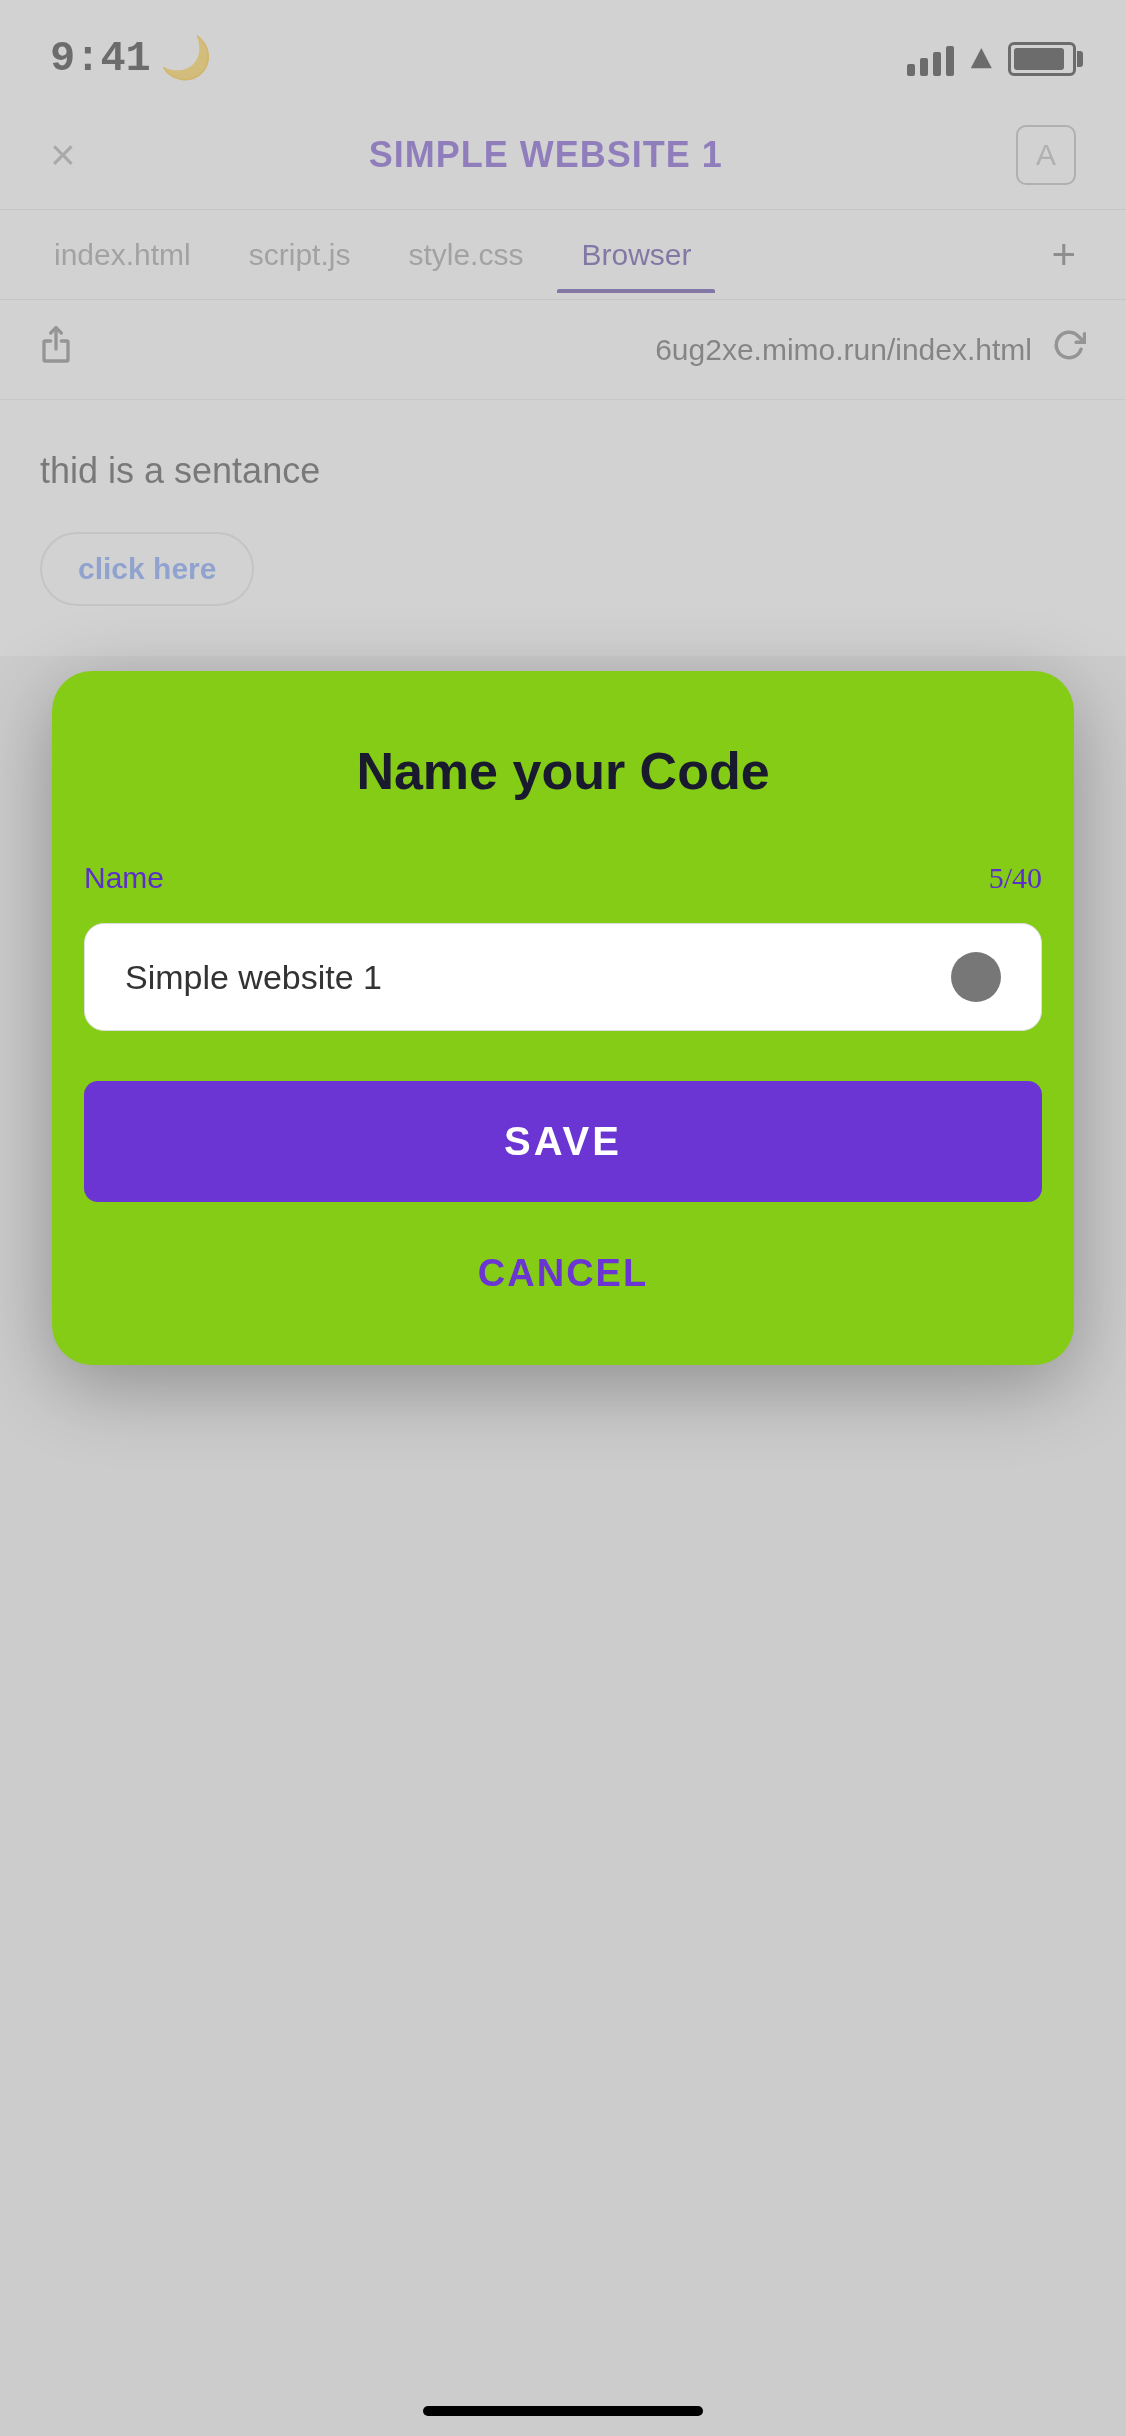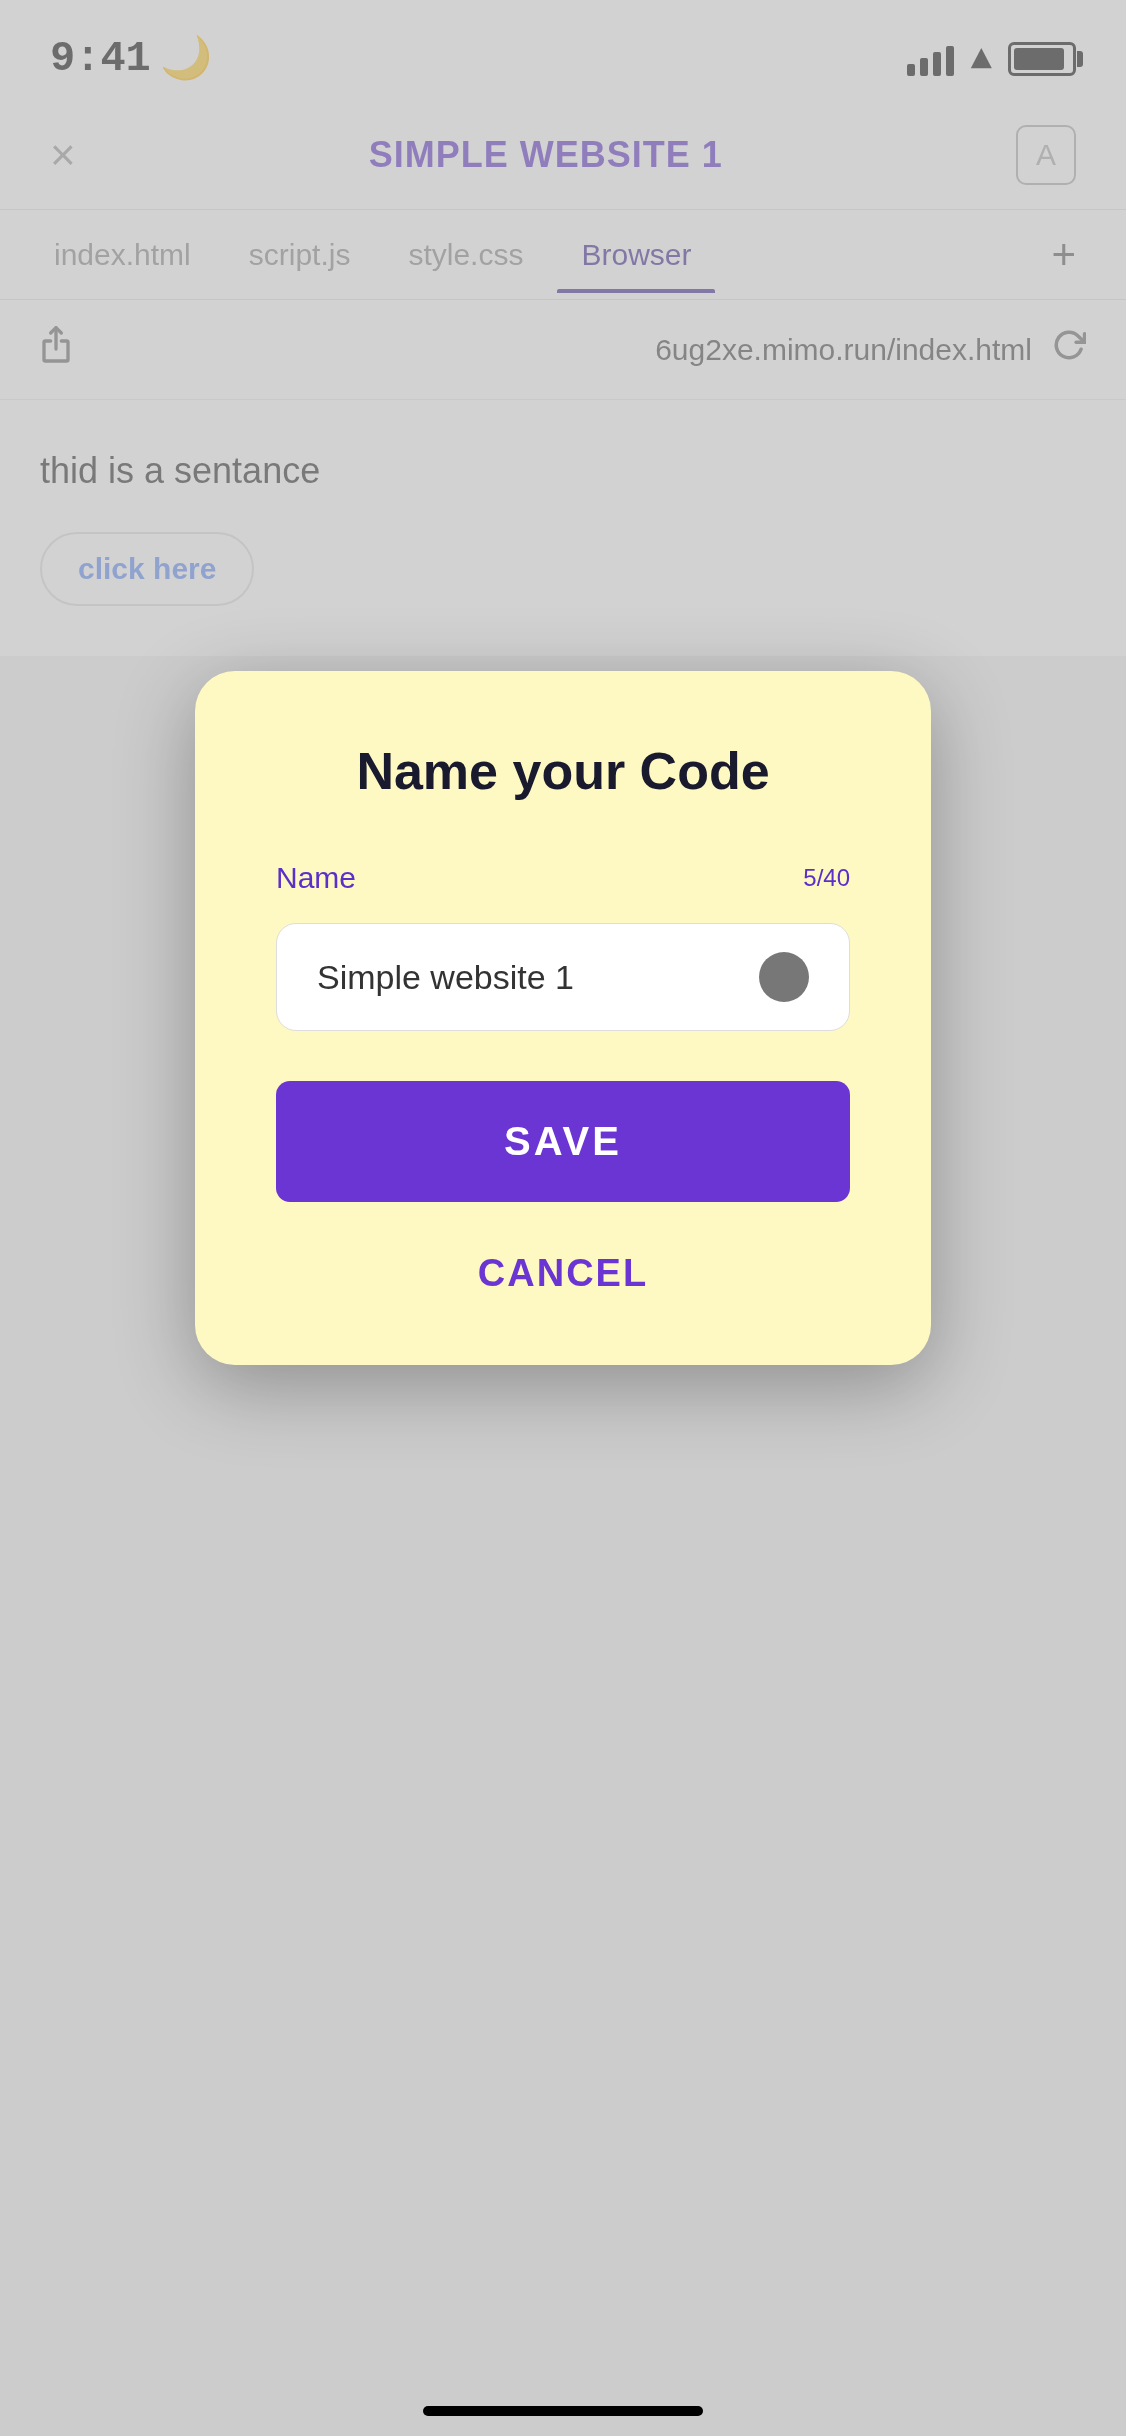--- a/index.html
+++ b/index.html
@@ -213,24 +213,24 @@
       background: rgba(180, 180, 180, 0.6);
       z-index: 10;
     }
 
     
     .modal {
       position: absolute;
       top: 50%;
       left: 50%;
       transform: translate(-50%, -50%) translateY(-200px);
-      width: 736px;
-      background: #fef9c3;
+      width: 1022px;
+      background: #84cc16;
       border-radius: 40px;
-      padding: 70px 81px 60px;
+      padding: 70px 32px 60px;
       z-index: 20;
       box-shadow: 0 20px 80px rgba(0,0,0,0.3);
     }
     .modal-title {
       font-size: 52px;
       font-weight: 700;
       color: #1a1a2e;
       text-align: center;
       margin-bottom: 60px;
     }
@@ -238,22 +238,23 @@
       display: flex;
       justify-content: space-between;
       align-items: center;
       margin-bottom: 28px;
     }
     .name-label {
       font-size: 30px;
       color: #5b2fc9;
     }
     .char-count {
-      font-size: 24px;
+      font-size: 30px;
       color: #5b2fc9;
+      font-family: Liberation Serif, serif;
     }
     .name-input-container {
       border: 1.5px solid #ddd;
       border-radius: 20px;
       padding: 28px 40px;
       display: flex;
       align-items: center;
       margin-bottom: 50px;
       position: relative;
       background: #fff;

